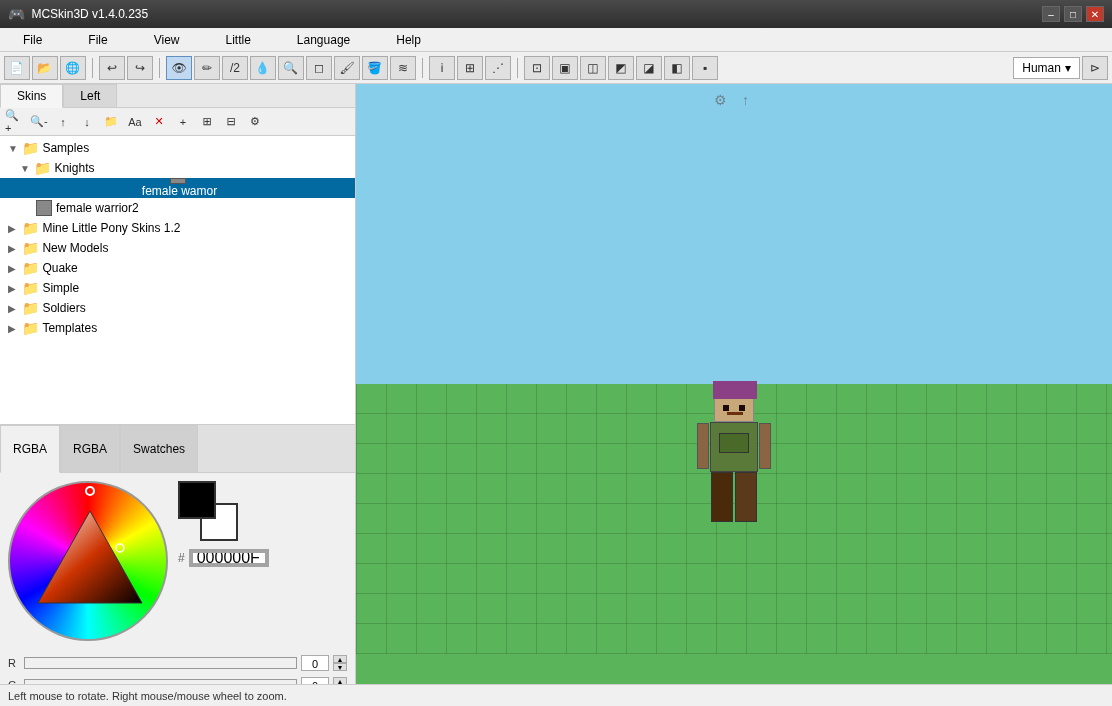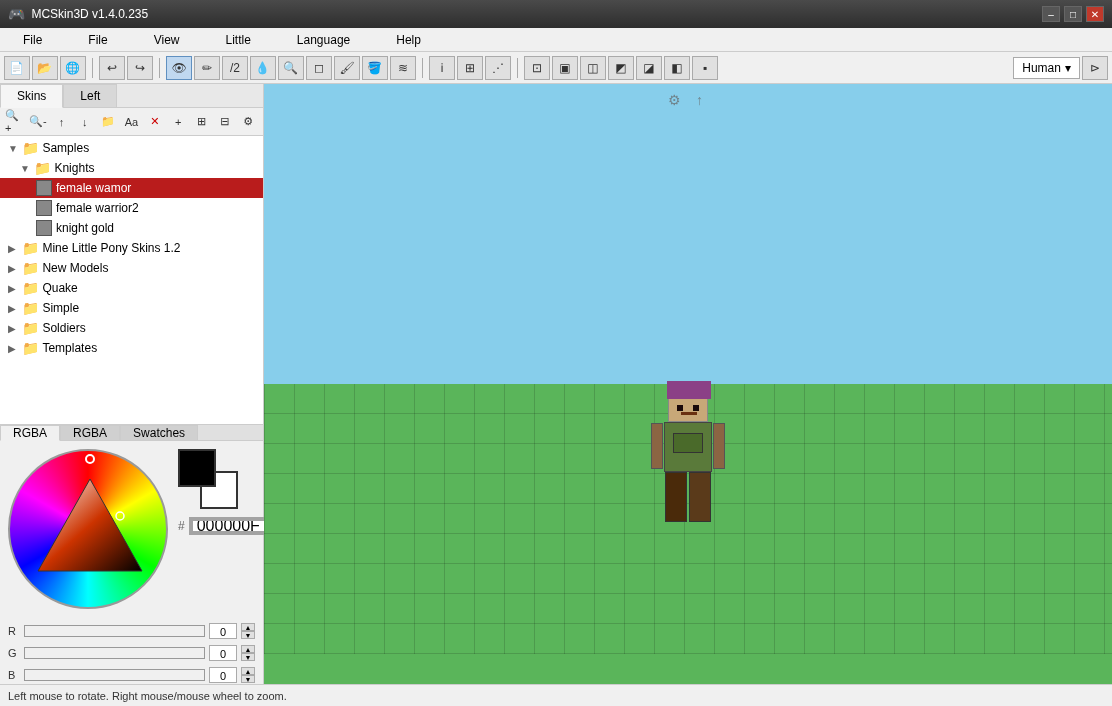--- a/index.html
+++ b/index.html
@@ -78,21 +78,21 @@
       display: flex; align-items: center; gap: 4px;
       cursor: pointer;
       font-size: 12px;
     }
 
     
     #content { display: flex; flex: 1; overflow: hidden; }
 
     
     #left-panel {
-      width: 264px;
+      width: 356px;
       background: #f5f5f5;
       border-right: 1px solid #ccc;
       display: flex;
       flex-direction: column;
     }
 
     
     #tabs {
       display: flex;
       background: #e8e8e8;
@@ -142,21 +142,21 @@
     }
     .tree-item {
       display: flex;
       align-items: center;
       height: 20px;
       padding-left: 4px;
       cursor: pointer;
       color: #000;
       font-size: 12px;
     }
-    .tree-item.selected { background: #b91c1c; color: #fff; }
+    .tree-item.selected { background: #0369a1; color: #fff; flex-direction: column; }
     .tree-item .indent { display: inline-block; }
     .tree-item .expand-icon { width: 14px; font-size: 10px; color: #666; }
     .tree-item .skin-thumb {
       width: 16px; height: 16px;
       background: #888;
       margin-right: 4px;
       image-rendering: pixelated;
       border: 1px solid #555;
     }
 
@@ -172,21 +172,21 @@
       height: 260px;
       background: #f0f0f0;
       border-top: 1px solid #ccc;
     }
     #color-tabs {
       display: flex;
       background: #e0e0e0;
       border-bottom: 1px solid #ccc;
     }
     .color-tab {
-      padding: 0 12px;
+      padding: 16px 12px;
       cursor: pointer;
       font-size: 12px;
       border: 1px solid #ccc;
       border-bottom: none;
       background: #d0d0d0;
     }
     .color-tab.active {
       background: #f0f0f0;
       border-bottom: 1px solid #f0f0f0;
       margin-bottom: -1px;
@@ -537,25 +537,20 @@
           <span>female wamor</span>
         </div>
 
         <div class="tree-item">
           <span class="indent" style="width:32px"></span>
           <span class="skin-thumb thumb-female-warrior2"></span>
           <span>female warrior2</span>
         </div>
 
 
-        <div class="tree-item">
-          <span class="indent" style="width:32px"></span>
-          <span class="skin-thumb thumb-knight-gold"></span>
-          <span>knight gold</span>
-        </div>
 
 
         <div class="tree-item">
           <span class="indent" style="width:4px"></span>
           <span class="expand-icon">▶</span>
           <span style="margin-right:3px; font-size:14px;">📁</span>
           <span>Mine Little Pony Skins 1.2</span>
         </div>
 
         <div class="tree-item">

